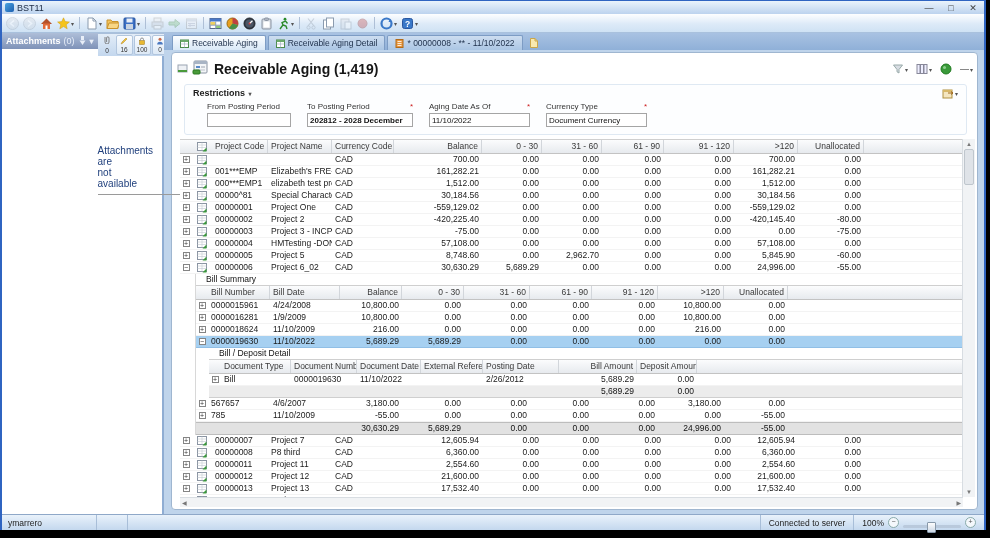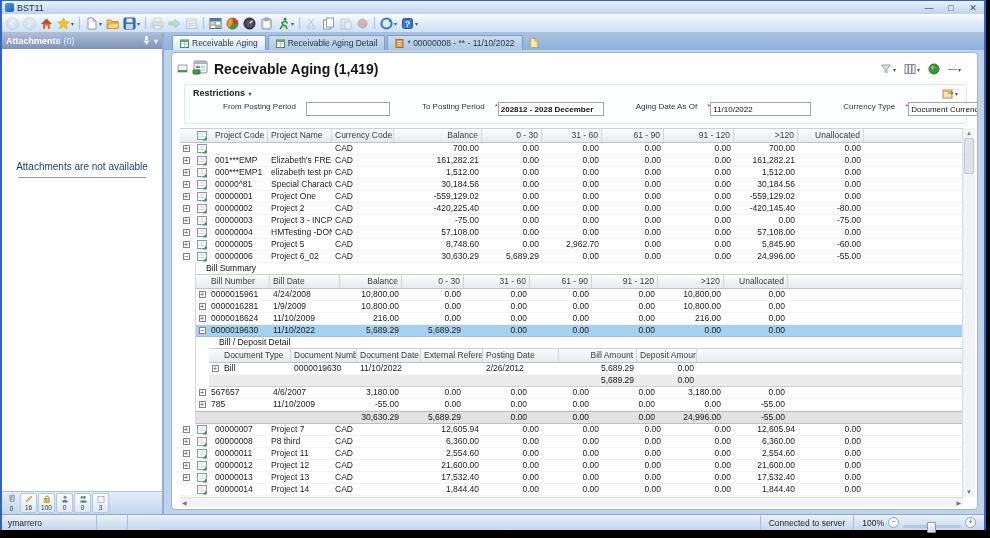--- a/index.html
+++ b/index.html
@@ -15,21 +15,21 @@
   
   .toolbar{height:18px;background:linear-gradient(#fdfeff,#ddeaf8 55%,#cfe2f4);border-bottom:1px solid #a9c1dd;display:flex;align-items:center;padding-left:2px;flex:0 0 auto;}
   .tbtn{height:16px;display:flex;align-items:center;justify-content:center;padding:0 2px;border-radius:2px;}
   .tbtn svg{width:13px;height:13px;display:block;}
   .dd-caret{font-size:6px;color:#555;margin-left:1px;}
   .tsep{width:1px;height:12px;background:#aebfd6;margin:0 3px;flex:0 0 auto;}
   .disabled{opacity:.35;}
 
   
   .main{flex:1;display:flex;min-height:0;}
-  .sidebar{width:160px;flex:0 0 auto;display:flex;flex-direction:column;border-right:2px solid #8fadd3;background:#fff;}
+  .sidebar{width:160px;flex:0 0 auto;display:flex;flex-direction:row;border-right:2px solid #8fadd3;background:#fff;}
   .sb-head{height:16px;background:linear-gradient(#aebed8,#7e92b8);color:#fff;font-weight:bold;font-size:9px;display:flex;align-items:center;padding:0 4px;flex:0 0 auto;}
   .sb-head .cnt{font-weight:normal;color:#e6edf8;margin-left:3px;flex:1;}
   .sb-head .hicon{color:#e8eef8;font-size:8px;margin-left:4px;}
   .sb-body{flex:1;background:#fff;position:relative;border-radius:23px;}
   .sb-msg{position:absolute;top:112px;left:0;right:0;text-align:center;color:#1f3f7c;font-size:10px;}
   .sb-msg::after{content:"";display:block;width:128px;margin:5px auto 0;border-top:1px solid #9a9a9a;}
   .sb-foot{height:20px;background:linear-gradient(#e3edf8,#c3d7ee);border-top:1px solid #a9bfda;display:flex;align-items:stretch;padding:1px 2px;gap:1px;flex:0 0 auto;}
   .sbf{width:15px;display:flex;flex-direction:column;align-items:center;justify-content:space-between;font-size:6.5px;color:#333;border:1px solid #b2c6de;background:linear-gradient(#fafcfe,#dde9f6);border-radius:2px;padding:1px 0;}
   .sbf.noborder{border:none;background:none;}
   .sbf svg{width:8px;height:8px;display:block;}
@@ -39,30 +39,30 @@
   .tabbar{height:17px;background:linear-gradient(#a9c2e2,#8fb0d8);display:flex;align-items:flex-end;padding-left:8px;gap:2px;flex:0 0 auto;}
   .tab{height:14px;display:flex;align-items:center;gap:3px;padding:0 7px;font-size:8.5px;color:#1d2f4a;background:linear-gradient(#cdddf0,#abc6e4);border:1px solid #7d9cc4;border-bottom:none;border-radius:2px 2px 0 0;white-space:nowrap;}
   .tab.active{background:linear-gradient(#fbfdff,#d9e8f7);}
   .tab svg{width:9px;height:9px;}
   .newtab{height:14px;display:flex;align-items:center;padding:0 4px;}
   .newtab svg{width:9px;height:10px;}
 
   .content-bg{flex:1;min-height:0;padding:2px 6px 4px 7px;display:flex;background:#bfd4eb;}
   .card{flex:1;background:#fff;border:1px solid #9fb6d0;border-radius:4px;display:flex;flex-direction:column;min-height:0;overflow:hidden;}
 
-  .card-head{height:26px;display:flex;align-items:center;padding:3px 16px 0 5px;flex:0 0 auto;}
+  .card-head{height:26px;display:flex;align-items:center;padding:3px 4px 0 5px;flex:0 0 auto;}
   .card-head .report-title{font-size:14px;font-weight:bold;color:#161616;margin-left:5px;flex:1;white-space:nowrap;}
   .chicon{display:flex;align-items:center;margin-left:8px;color:#777;}
   .chicon svg{width:12px;height:12px;}
 
   .restrictions{margin:2px 10px 0 12px;border:1px solid #dfe9f3;background:#fdfeff;border-radius:3px;padding:3px 8px 7px;position:relative;flex:0 0 auto;}
   .restr-label{font-size:9px;font-weight:bold;color:#1c1c1c;}
   .restr-label .dd-caret{font-size:6px;}
   .fields{display:flex;gap:16px;margin:4px 0 0 14px;}
-  .field{display:flex;flex-direction:row;margin-left:16px;}
+  .field{display:flex;flex-direction:column;}
   .field .lab{font-size:8px;color:#333;margin-bottom:2px;display:flex;white-space:nowrap;}
   .field .req{color:#cc2020;margin-left:auto;padding-left:10px;}
   .field input{width:100px;height:12px;border:1px solid #a5a5a5;font-size:8px;padding:0 2px;font-family:"Liberation Sans",sans-serif;color:#111;}
   .export-btn{position:absolute;right:8px;top:3px;display:flex;align-items:center;}
   .export-btn svg{width:12px;height:11px;}
 
   
   .grid-wrap{flex:1;margin:4px 2px 2px 8px;position:relative;min-height:0;}
   .grid{position:absolute;left:0;top:0;right:12px;bottom:10px;overflow:hidden;font-size:8.5px;color:#1a1a1a;}
   .g-row{display:flex;height:11px;line-height:11px;border-bottom:1px solid #f3f3f3;background:#fff;}

